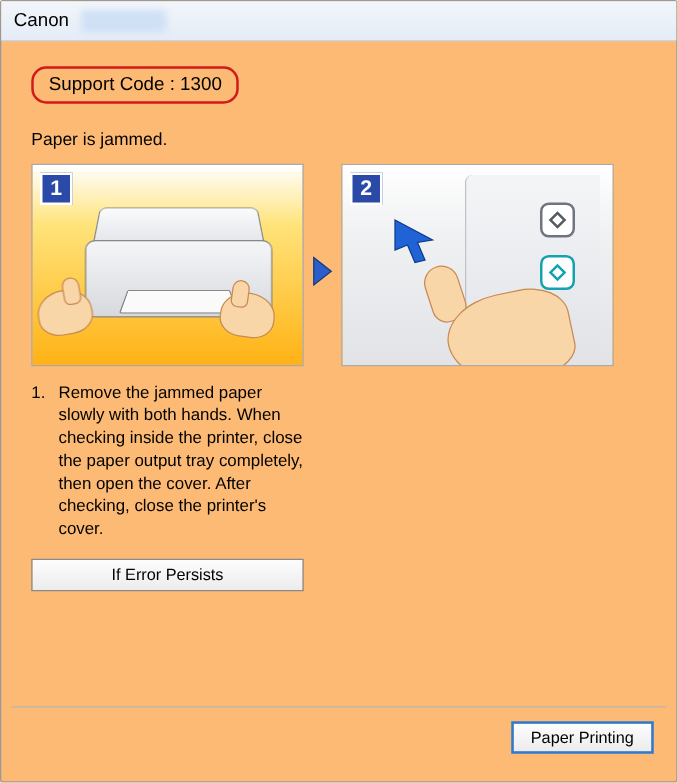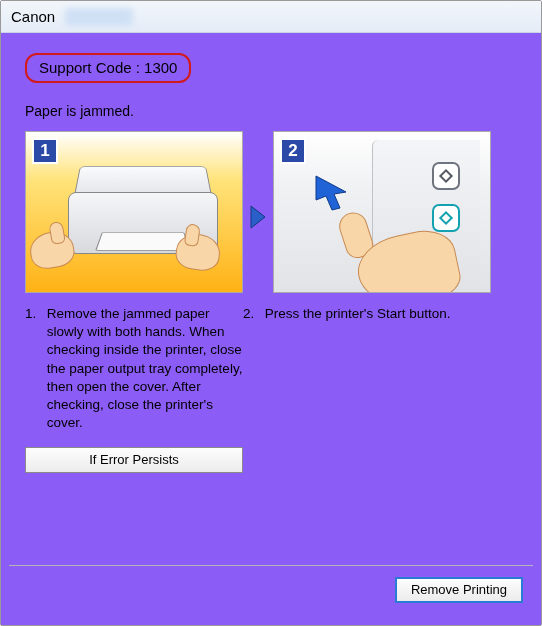--- a/index.html
+++ b/index.html
@@ -8,21 +8,21 @@
     padding: 0;
     background: #fff;
     font-family: "Segoe UI", Tahoma, sans-serif;
     width: 542px;
     height: 626px;
     overflow: hidden;
   }
   .window {
     width: 542px;
     height: 626px;
-    background: #8b5cf6;
+    background: #fdba74;
     border: 1px solid #999;
     position: relative;
     border-radius: 2px;
   }
   .titlebar {
     height: 32px;
     background: linear-gradient(#f2f6fb, #e5ecf7);
     border-bottom: 1px solid #c9d4e6;
     display: flex;
     align-items: center;
@@ -295,25 +295,21 @@
 
     </div>
 
     <div class="steps-text">
       <div class="col1">
         <span class="num">1.</span>
         <span class="txt">Remove the jammed paper slowly with both hands. When checking inside the printer, close the paper output tray completely, then open the cover. After checking, close the printer's cover.</span>
 
         <button class="error-persists-btn">If Error Persists</button>
       </div>
-      <div class="col2">
-        <span class="num">2.</span>
-        <span class="txt">Press the printer's Start button.</span>
-      </div>
     </div>
 
   </div>
 
   <div class="footer-bar">
-    <button class="cancel-btn">Remove Printing</button>
+    <button class="cancel-btn">Paper Printing</button>
   </div>
 
 </div>
 
 </body></html>

